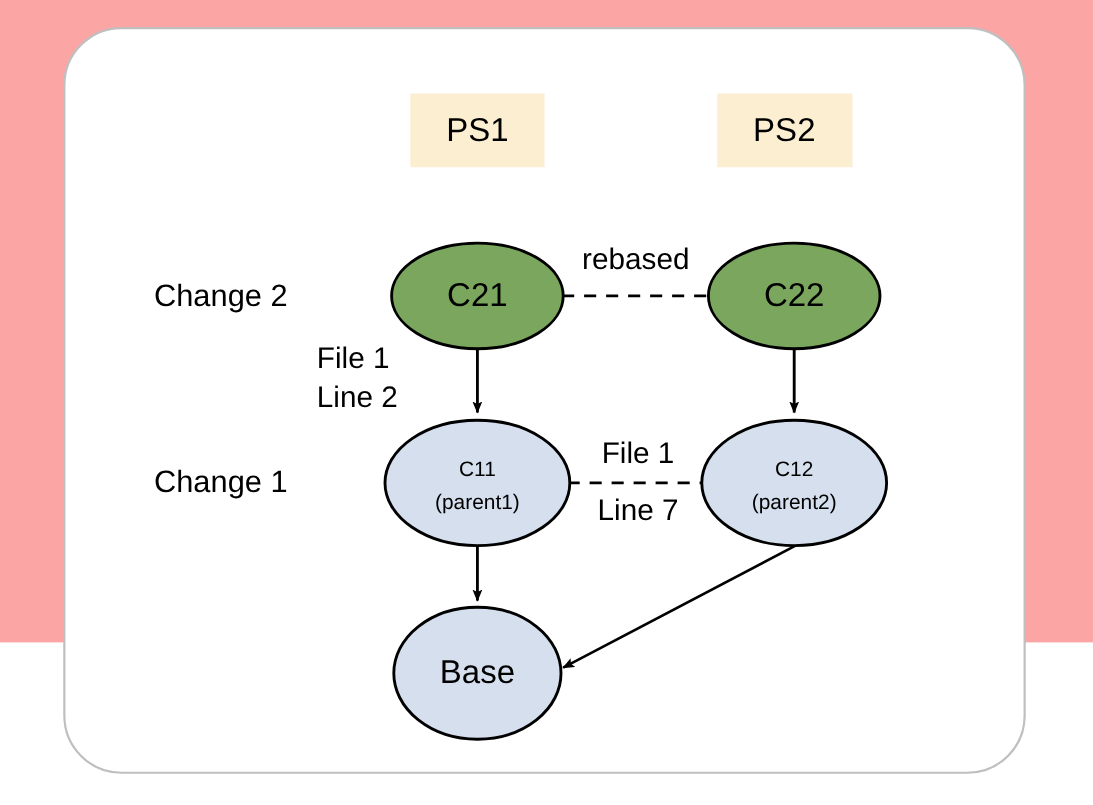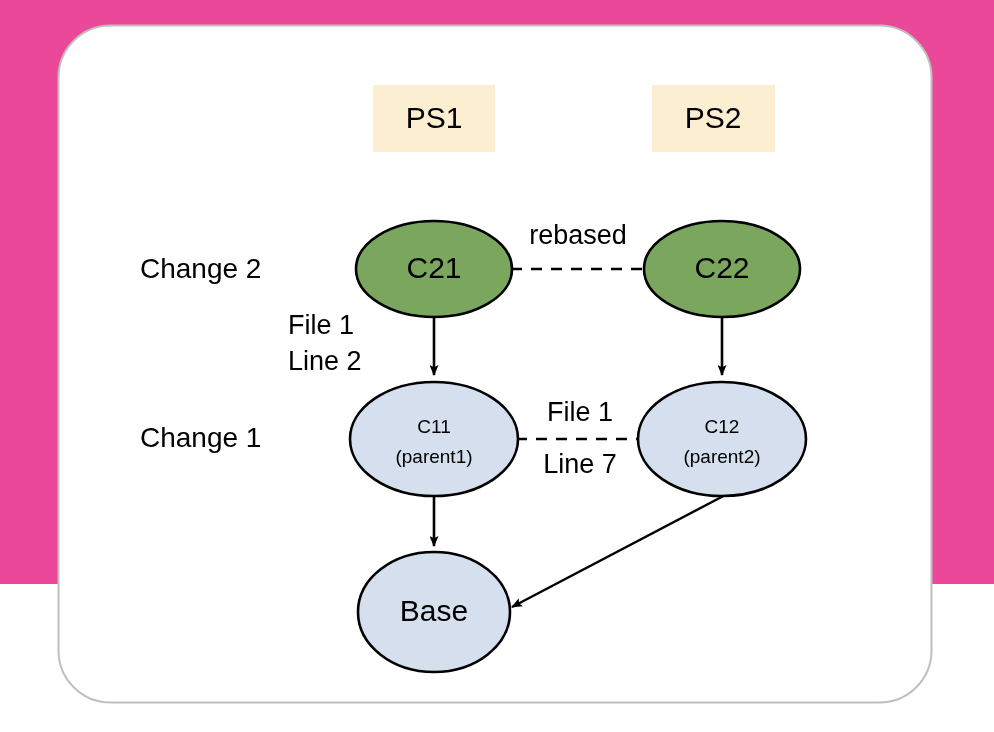--- a/index.html
+++ b/index.html
@@ -11,21 +11,21 @@
   body {
     width: 994px;
     height: 732px;
     font-family: "Liberation Sans", sans-serif;
     overflow: hidden;
   }
   #diagram-root {
     position: relative;
     width: 994px;
     height: 584px;
-    background: #ec4899;
+    background: #fca5a5;
   }
   #diagram-svg {
     position: absolute;
     top: 0;
     left: 0;
     width: 994px;
     height: 732px;
     display: block;
   }
   .node-label {

